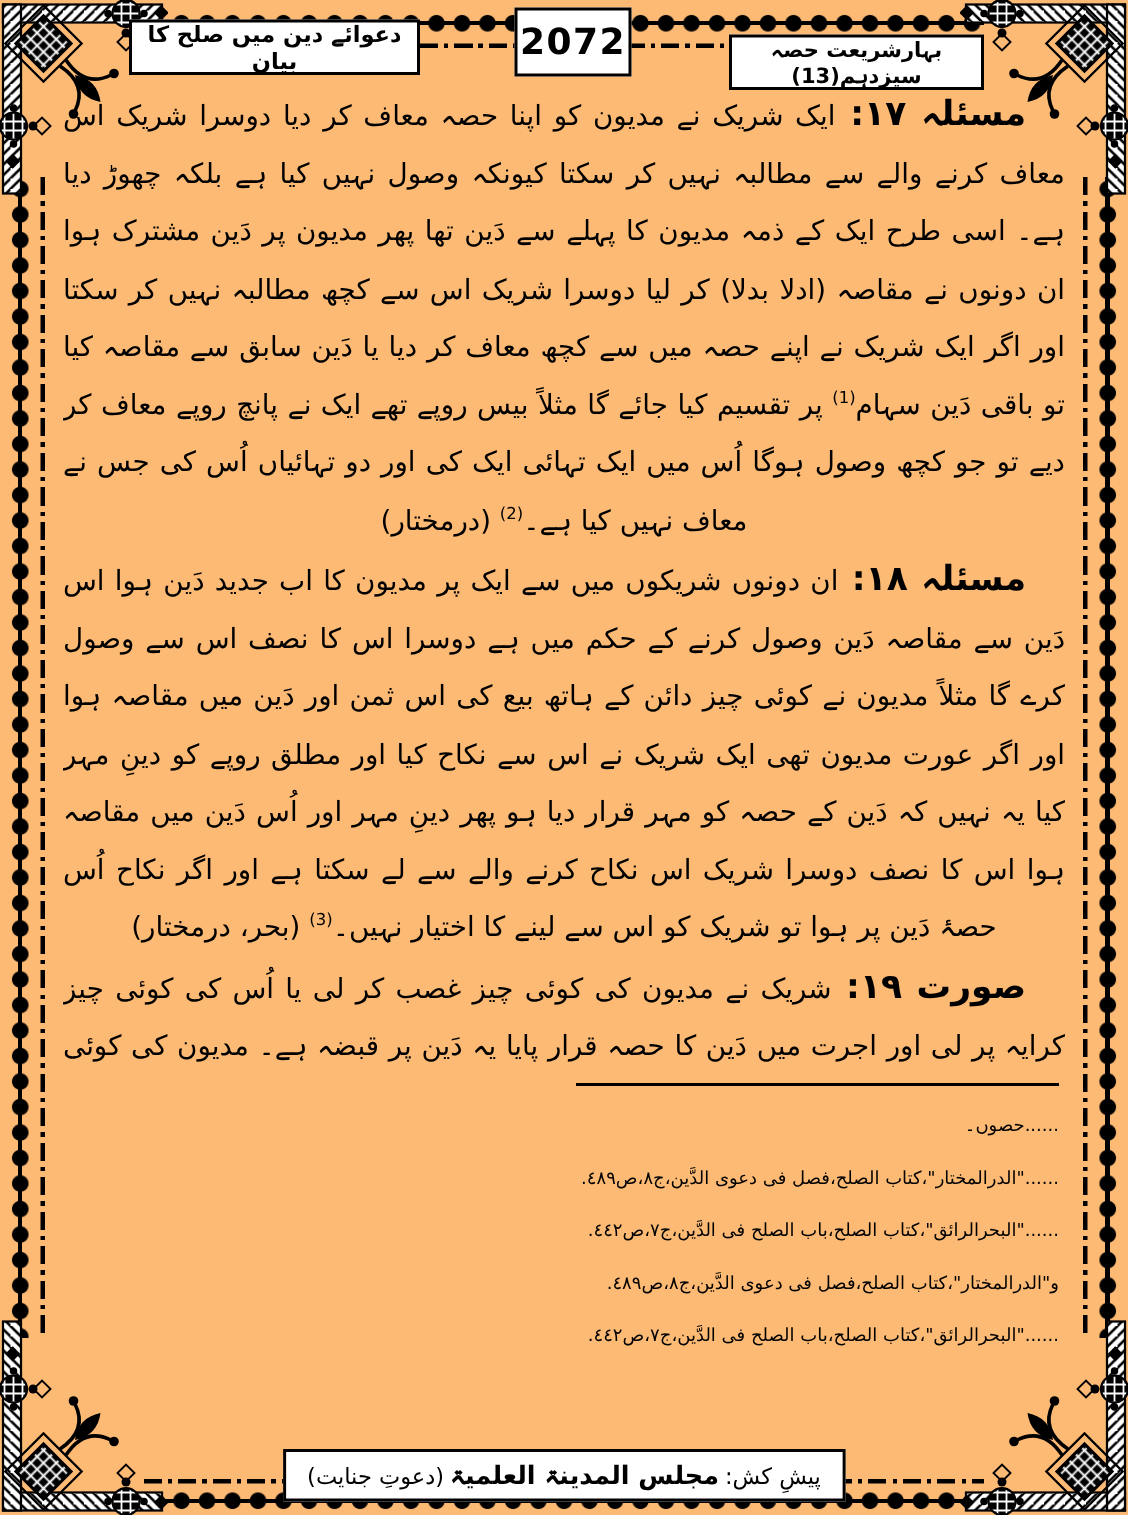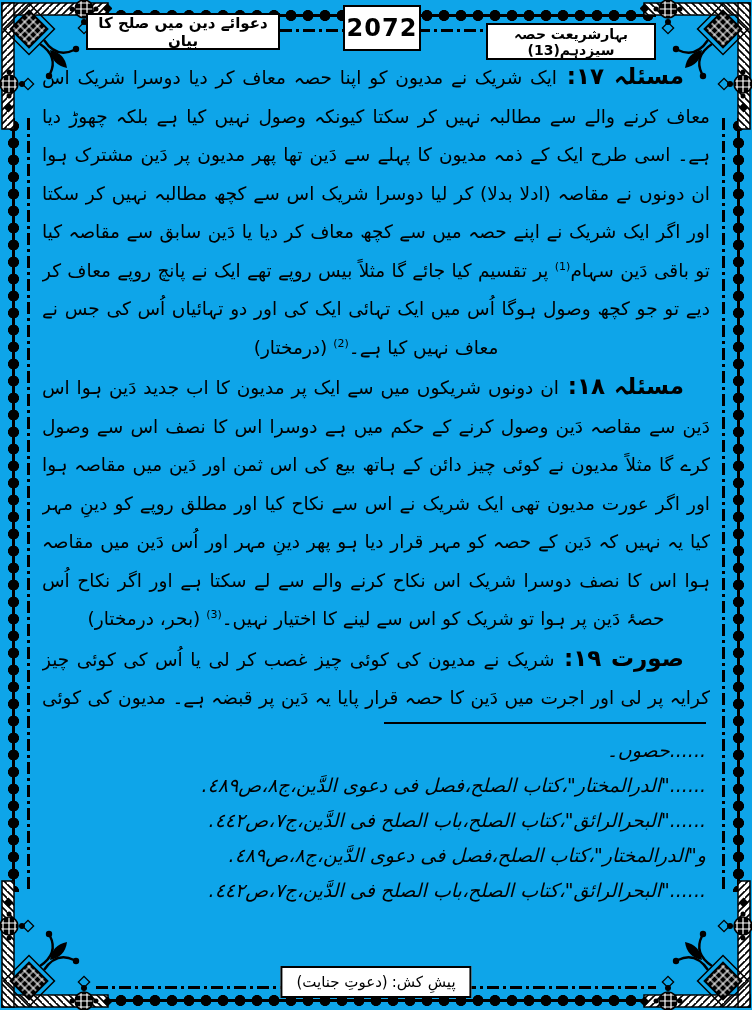--- a/index.html
+++ b/index.html
@@ -1,20 +1,20 @@
 <!DOCTYPE html>
 <html lang="ur" dir="rtl"><head>
 <meta charset="utf-8">
 <style>
   html,body{margin:0;padding:0;background:#e8e8e8;}
   .page{
     position:relative;
     width:752px;height:1010px;
     margin:0 auto;
-    background:#0ea5e9;
+    background:#fdba74;
     overflow:hidden;
     font-family:"DejaVu Sans",sans-serif;
     color:#000;
   }
   
   .bead-h{
     position:absolute;height:15px;
     background-image:
       linear-gradient(to bottom, transparent 6px,#000 6px,#000 9px,transparent 9px),
       radial-gradient(circle at 8px 7.5px,#000 5.2px,transparent 5.8px);
@@ -74,22 +74,22 @@
     text-align:justify;text-align-last:center;
     overflow:hidden;z-index:2;
   }
   .para{text-indent:26px;}
   .para-head{font-weight:bold;font-size:23px;}
   .main-text sup,.fn sup{font-size:11px;line-height:0;}
   
   .fn-sep{position:absolute;top:722px;right:46px;width:322px;border-top:2.5px solid #000;z-index:2;}
   .footnotes{
     position:absolute;top:733px;right:46px;left:46px;height:218px;
-    direction:rtl;text-align:right;font-size:19px;line-height:35px;
-    overflow:hidden;z-index:2;font-style:italic;
+    direction:rtl;text-align:right;font-size:12px;line-height:35px;
+    overflow:hidden;z-index:2;
   }
   
   .footer-box{
     position:absolute;top:966px;left:50%;transform:translateX(-50%);
     background:#fff;border:2.5px solid #000;
     padding:5px 14px;z-index:3;direction:rtl;white-space:nowrap;
     font-size:15px;display:flex;align-items:center;gap:4px;
   }
   .footer-publisher{font-weight:bold;font-size:17px;}
 </style>
@@ -188,16 +188,17 @@
   <div class="footnotes">
       <div class="fn">......حصوں۔</div>
       <div class="fn">......"الدرالمختار"،کتاب الصلح،فصل فی دعوی الدَّین،ج٨،ص٤٨٩.</div>
       <div class="fn">......"البحرالرائق"،کتاب الصلح،باب الصلح فی الدَّین،ج٧،ص٤٤٢.</div>
       <div class="fn">و"الدرالمختار"،کتاب الصلح،فصل فی دعوی الدَّین،ج٨،ص٤٨٩.</div>
       <div class="fn">......"البحرالرائق"،کتاب الصلح،باب الصلح فی الدَّین،ج٧،ص٤٤٢.</div>
     </div>
 
   <div class="footer-box">
     <span>پیشِ کش:</span>
+    <span class="footer-publisher">مجلس المدینۃ العلمیۃ</span>
     <span>(دعوتِ جنایت)</span>
   </div>
 
 </div>
 
 </body></html>

